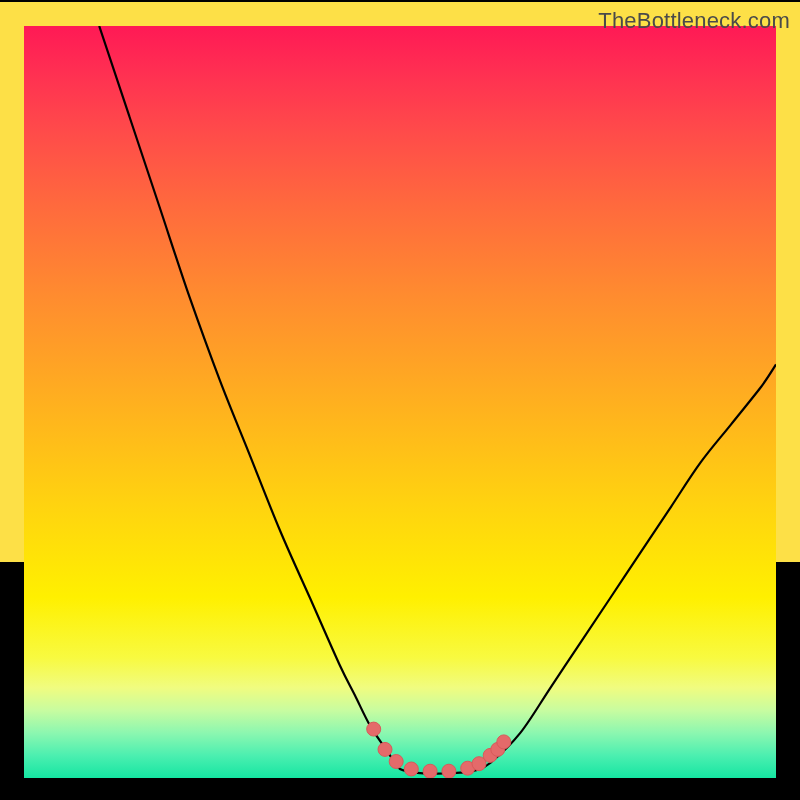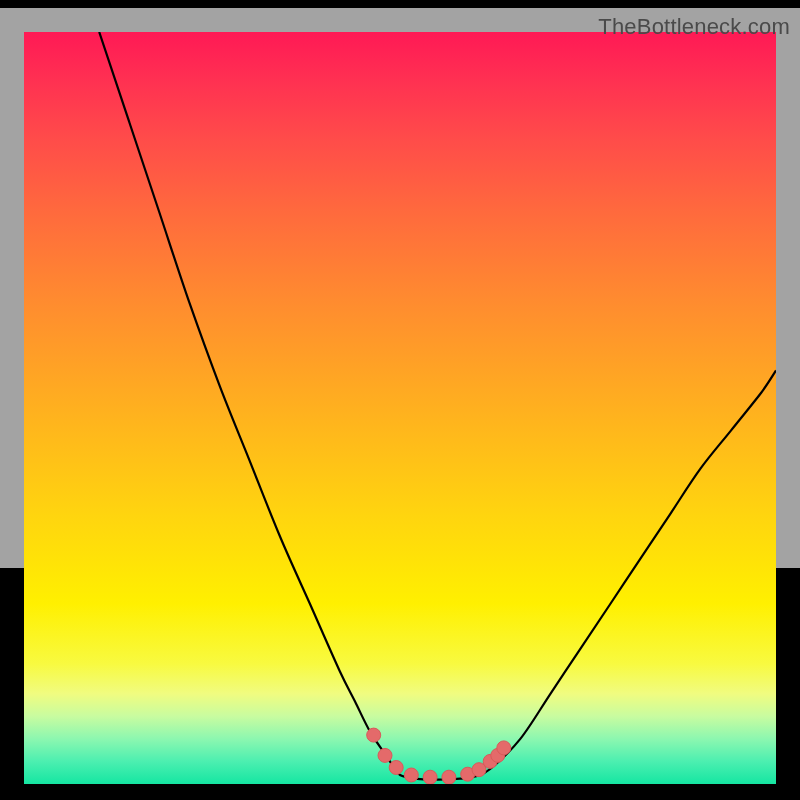--- a/index.html
+++ b/index.html
@@ -7,24 +7,24 @@
     padding: 0;
     width: 800px;
     height: 800px;
     background: #000;
     overflow: hidden;
     font-family: Arial, Helvetica, sans-serif;
   }
   .frame {
     position: absolute;
     left: 0;
-    top: 8px;
+    top: 2px;
     width: 800px;
     height: 560px;
-    background: #a3a3a3;
+    background: #fde047;
   }
   .plot {
     position: absolute;
     
     left: 24px;
     top: 24px;
     width: 752px;
     height: 752px;
     overflow: hidden;
   }

